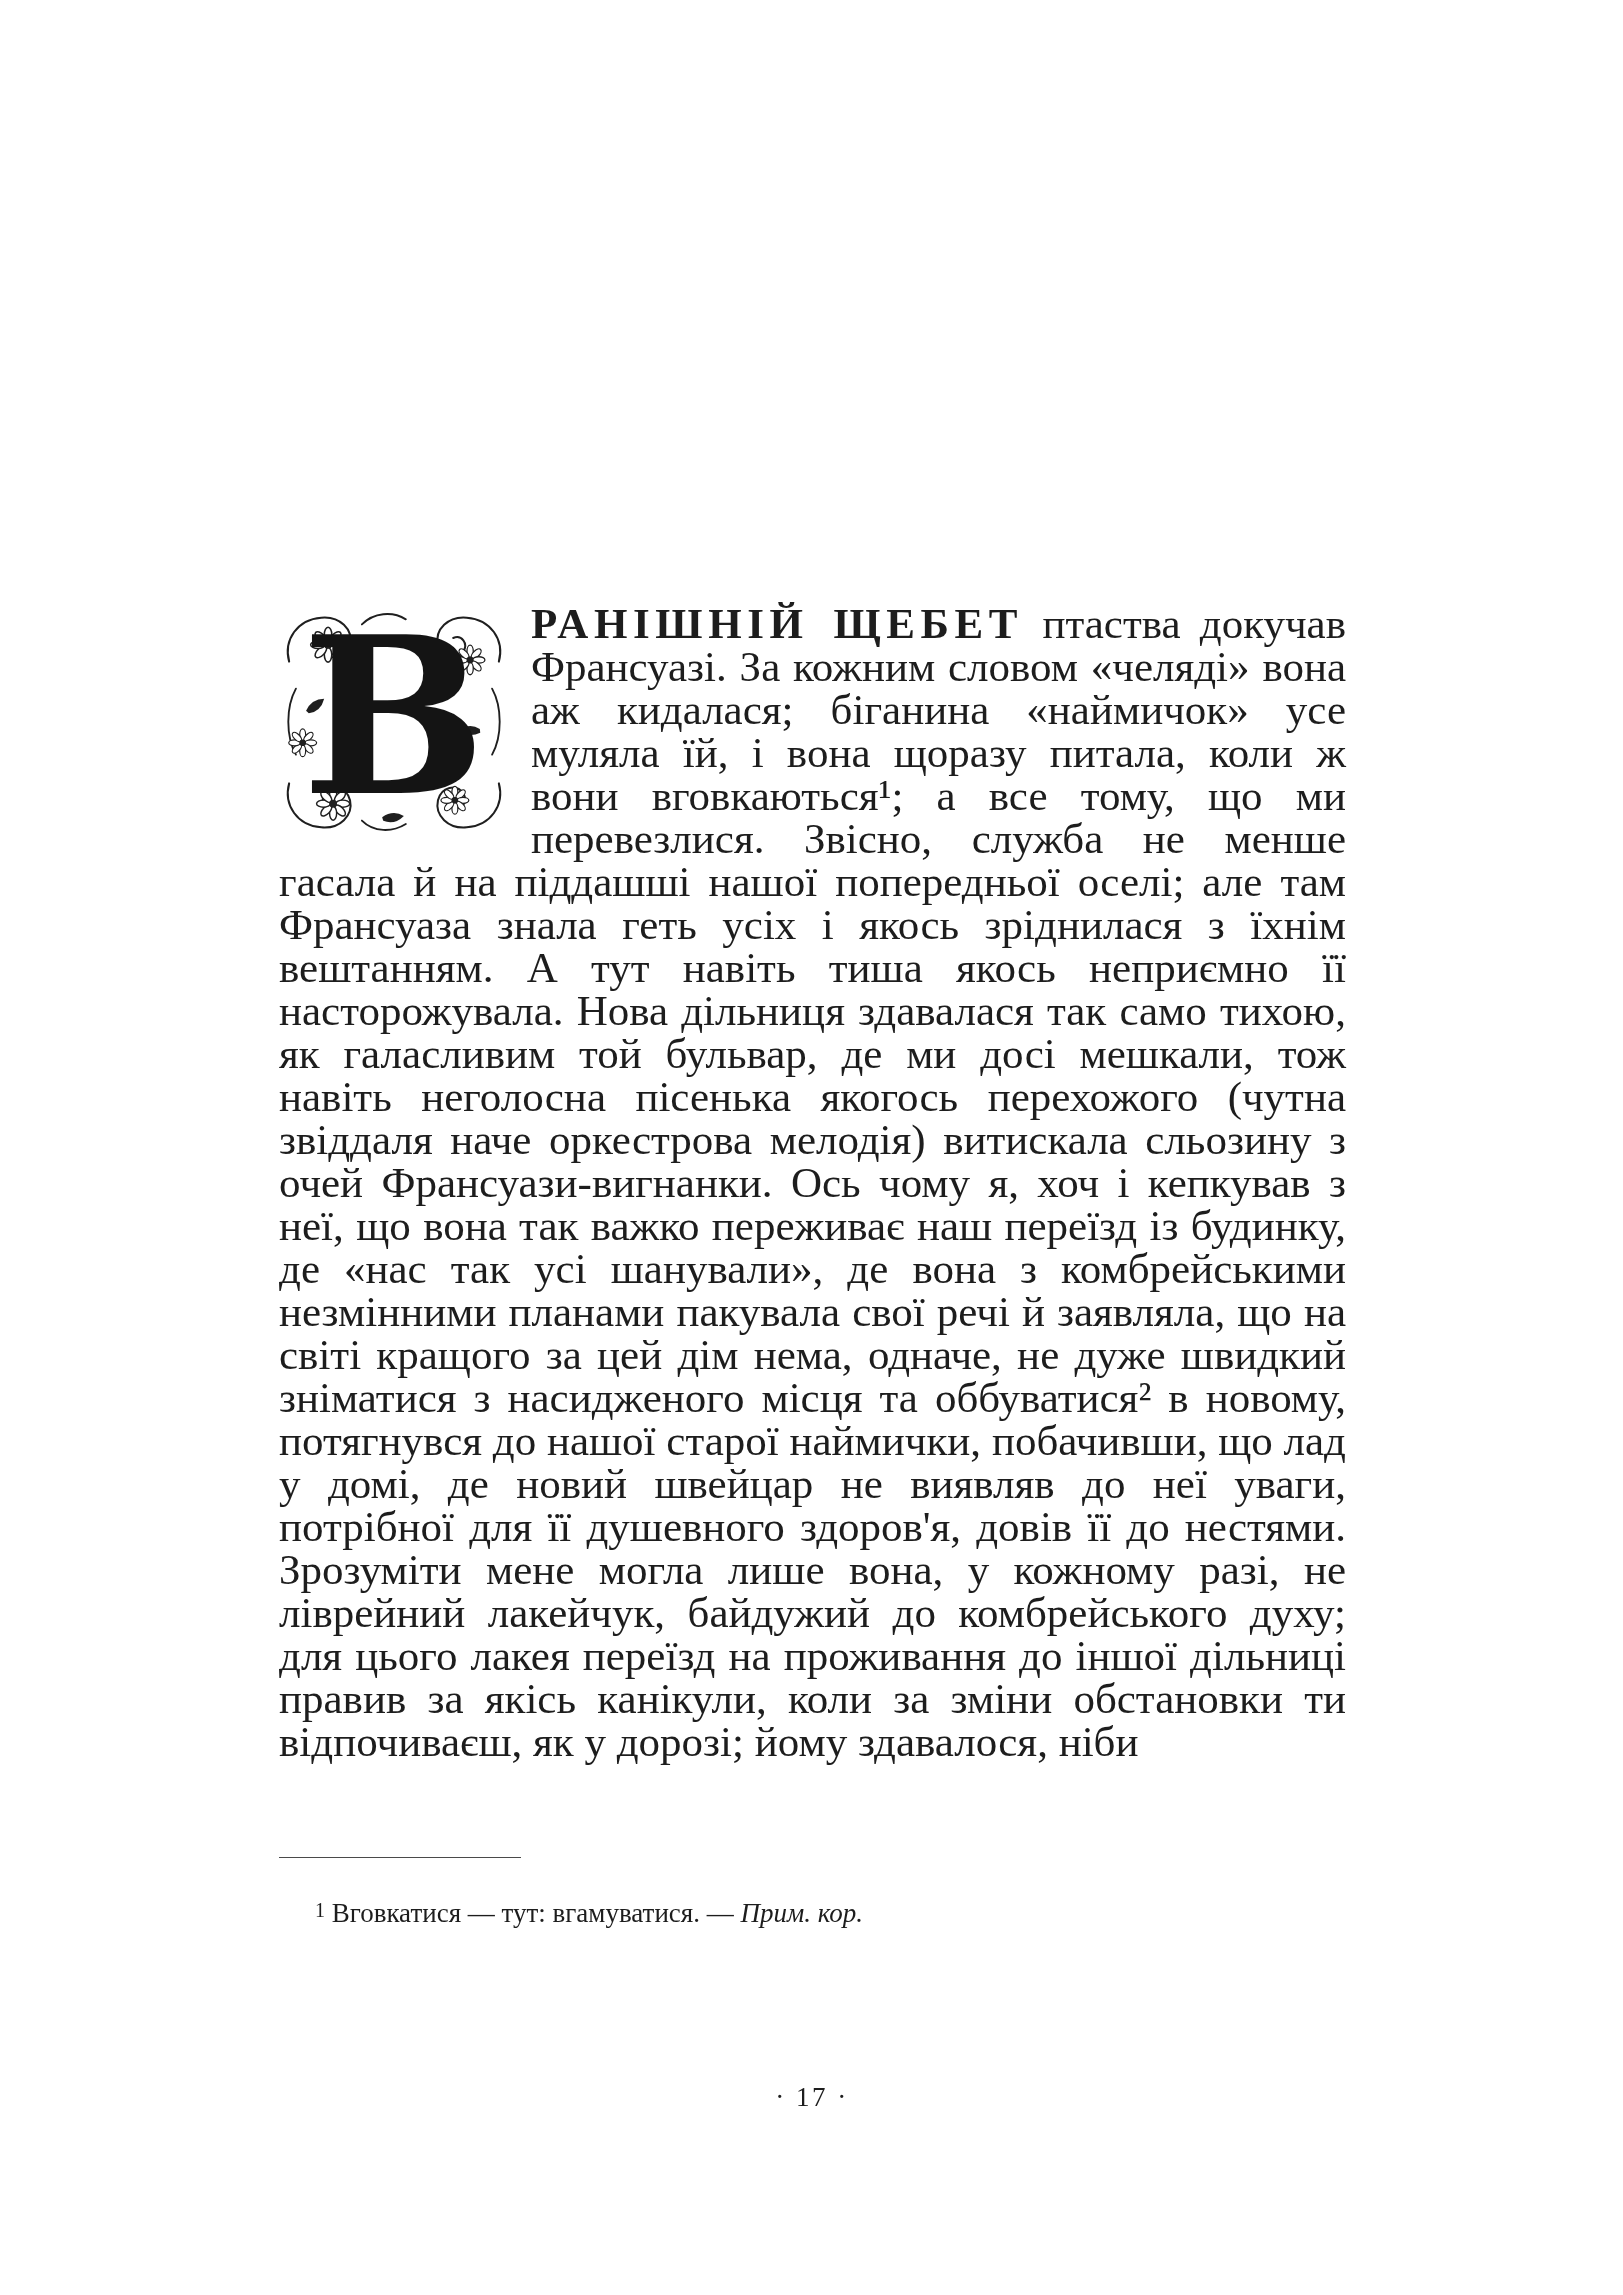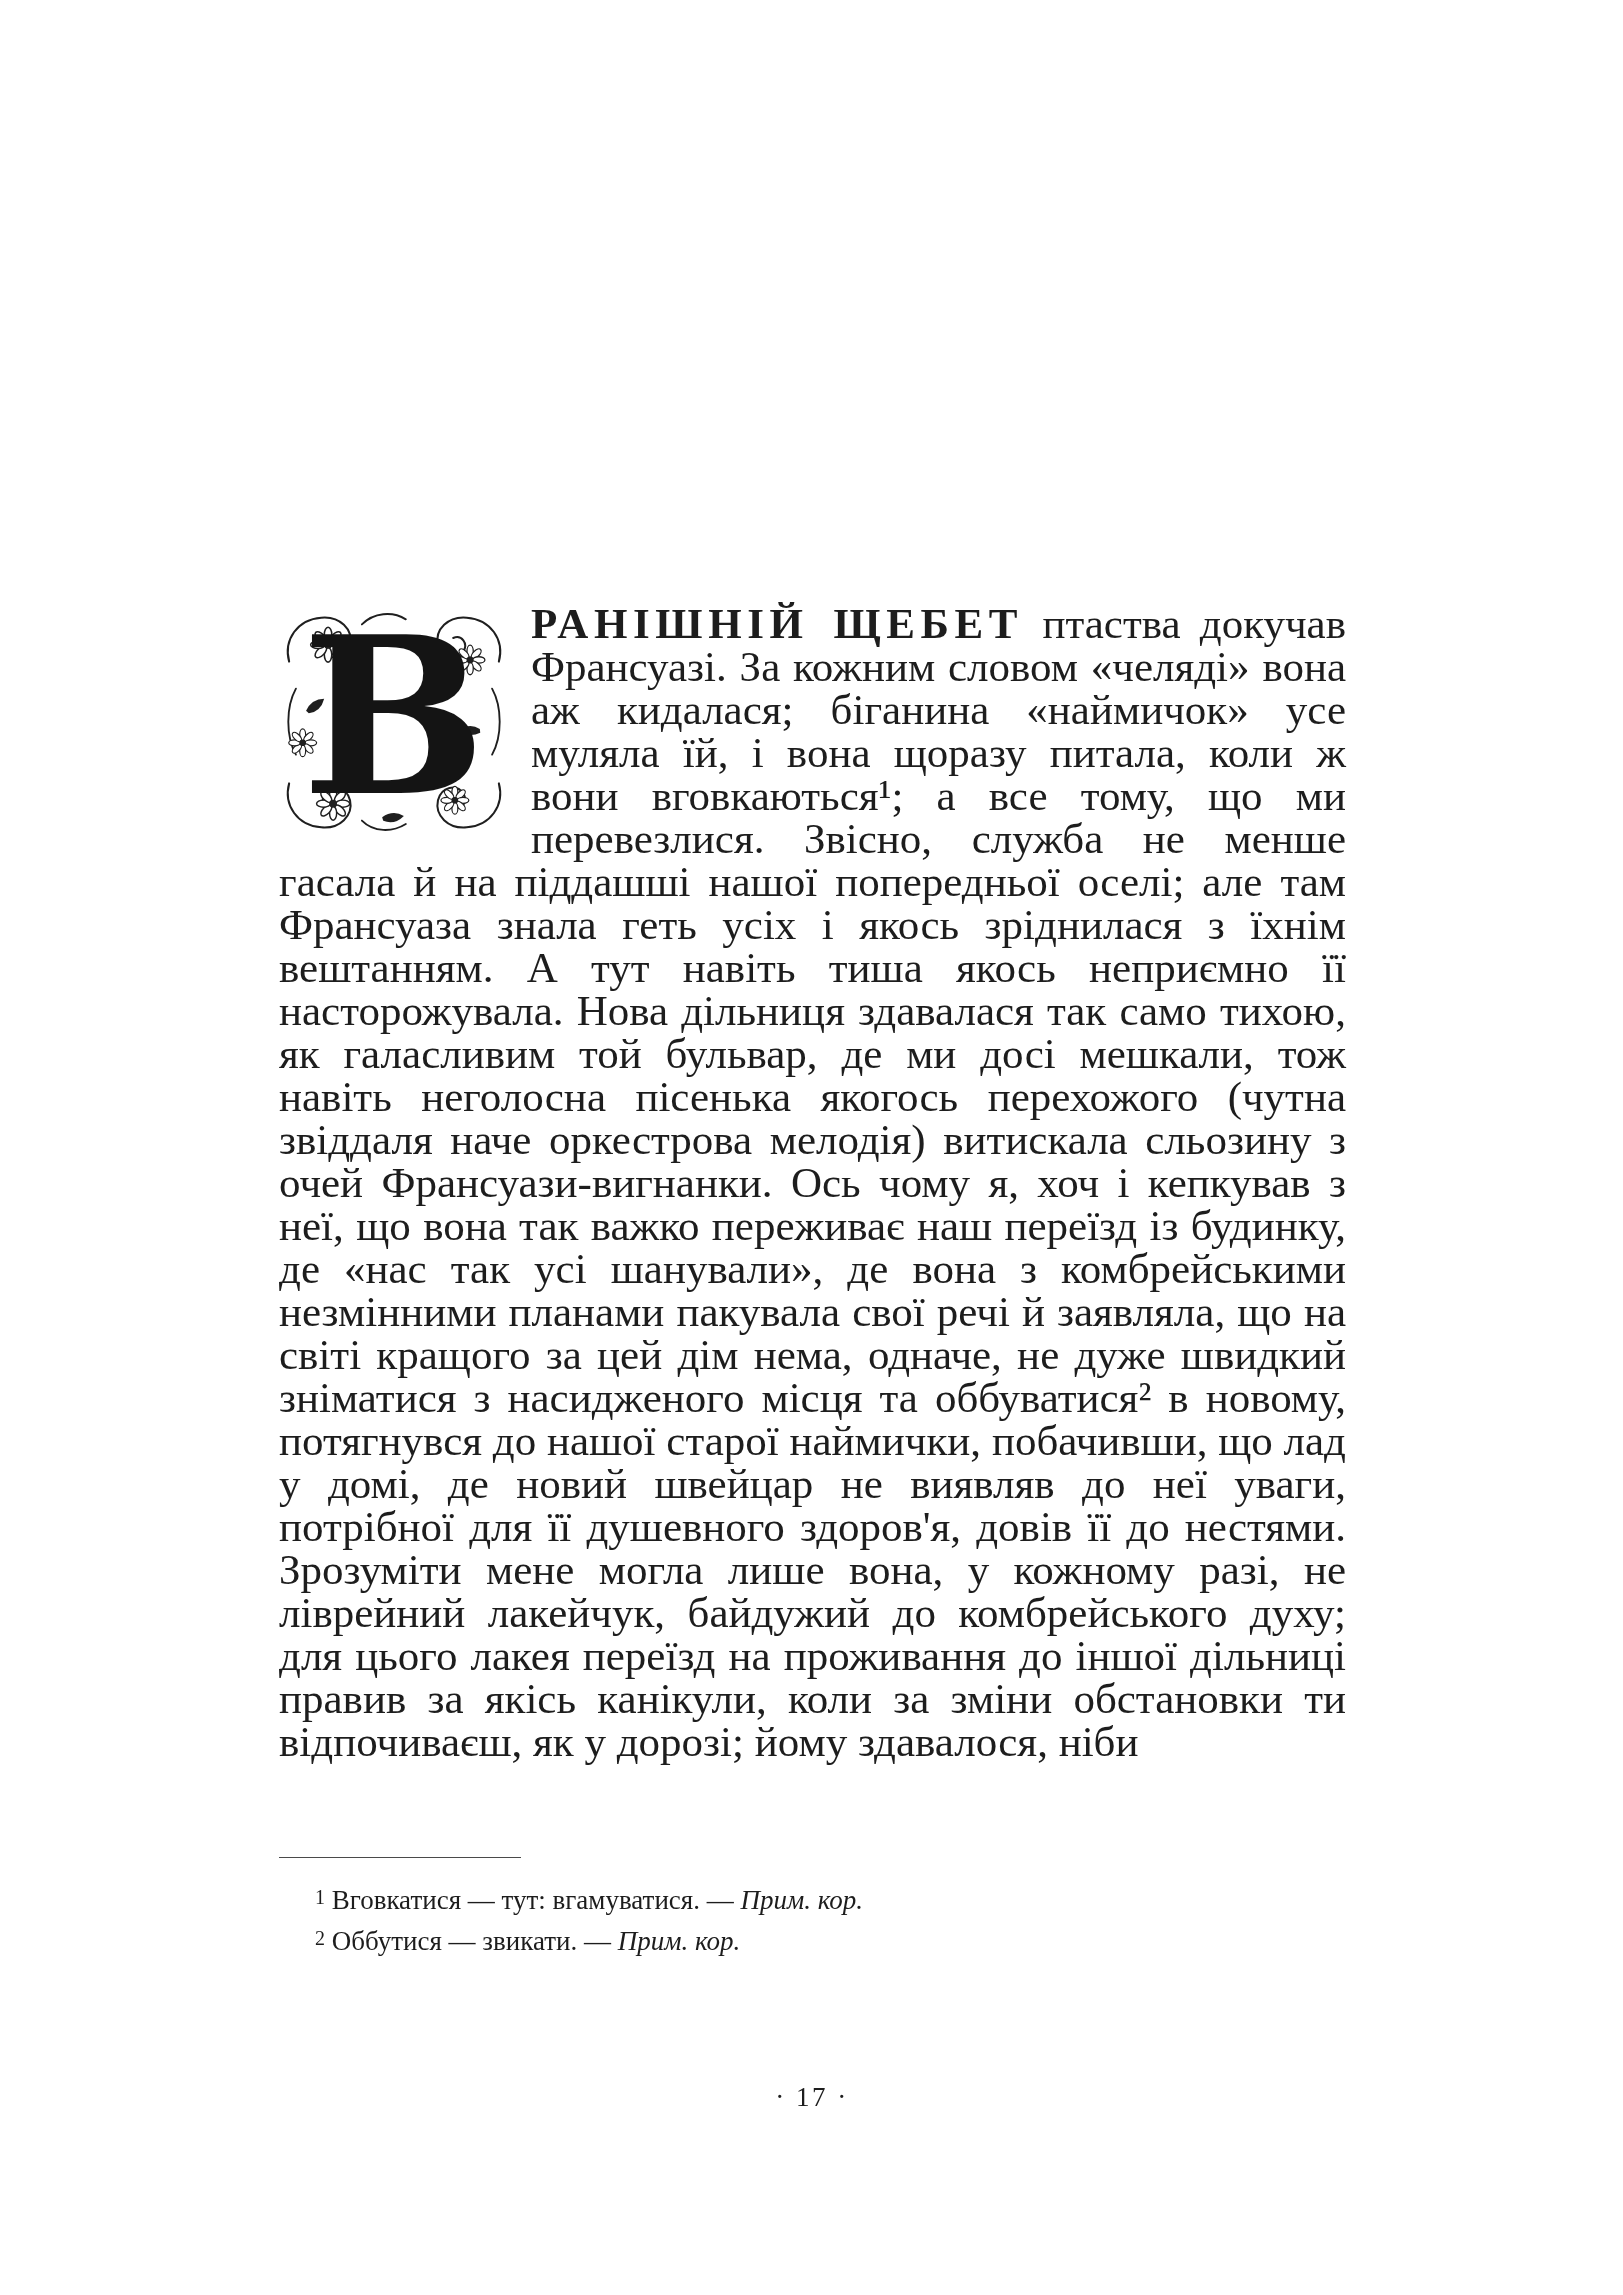--- a/index.html
+++ b/index.html
@@ -56,21 +56,21 @@
     width:1067px;
   }
   .footnote-rule {
     width:242px;
     height:0;
     border-top:1.7px solid #4a4a4a;
     margin-bottom:20px;
   }
   .footnote {
     font-size:27px;
-    line-height:38px;
+    line-height:64px;
     text-indent:36px;
     text-align:left;
   }
   .fn-marker { font-size:20px; vertical-align:5px; }
   .fn-source { font-style:italic; }
   .page-number {
     position:absolute;
     left:0;
     top:2082px;
     width:100%;
@@ -127,19 +127,18 @@
       <span class="dropcap-letter">В</span>
     </div>
 
     <p class="body-text"><span class="lead">РАНІШНІЙ ЩЕБЕТ</span><span> птаства докучав Франсуазі. За кожним словом «челяді» вона аж кидалася; біганина «наймичок» усе муляла їй, і вона щоразу питала, коли ж вони вговкаються¹; а все тому, що ми перевезлися. Звісно, служба не менше гасала й на піддашші нашої попередньої оселі; але там Франсуаза знала геть усіх і якось зріднилася з їхнім вештанням. А тут навіть тиша якось неприємно її насторожувала. Нова дільниця здавалася так само тихою, як галасливим той бульвар, де ми досі мешкали, тож навіть неголосна пісенька якогось перехожого (чутна звіддаля наче оркестрова мелодія) витискала сльозину з очей Франсуази-вигнанки. Ось чому я, хоч і кепкував з неї, що вона так важко переживає наш переїзд із будинку, де «нас так усі шанували», де вона з комбрейськими незмінними планами пакувала свої речі й заявляла, що на світі кращого за цей дім нема, одначе, не дуже швидкий зніматися з насидженого місця та оббуватися² в новому, потягнувся до нашої старої наймички, побачивши, що лад у домі, де новий швейцар не виявляв до неї уваги, потрібної для її душевного здоров'я, довів її до нестями. Зрозуміти мене могла лише вона, у кожному разі, не ліврейний лакейчук, байдужий до комбрейського духу; для цього лакея переїзд на проживання до іншої дільниці правив за якісь канікули, коли за зміни обстановки ти відпочиваєш, як у дорозі; йому здавалося, ніби</span></p>
 
   </div>
 
   <div class="footnotes">
     <div class="footnote-rule"></div>
     <p class="footnote"><sup class="fn-marker">1</sup><span> Вговкатися — тут: вгамуватися. — </span><span class="fn-source">Прим. кор.</span></p>
-    <p class="footnote"><sup class="fn-marker">2</sup><span> Оббутися — звикати. — </span><span class="fn-source">Прим. кор.</span></p>
   </div>
 
   <div class="page-number">· 17 ·</div>
 
 </div>
 
 
 </body></html>

